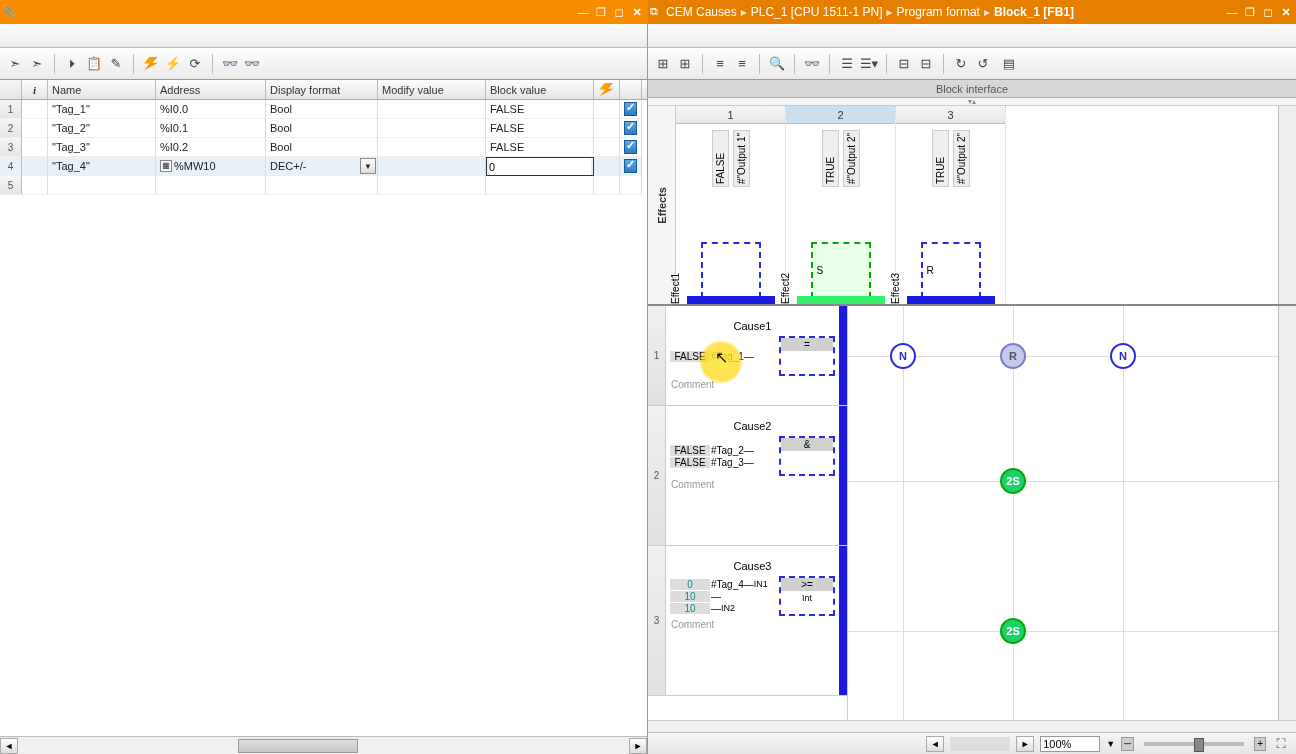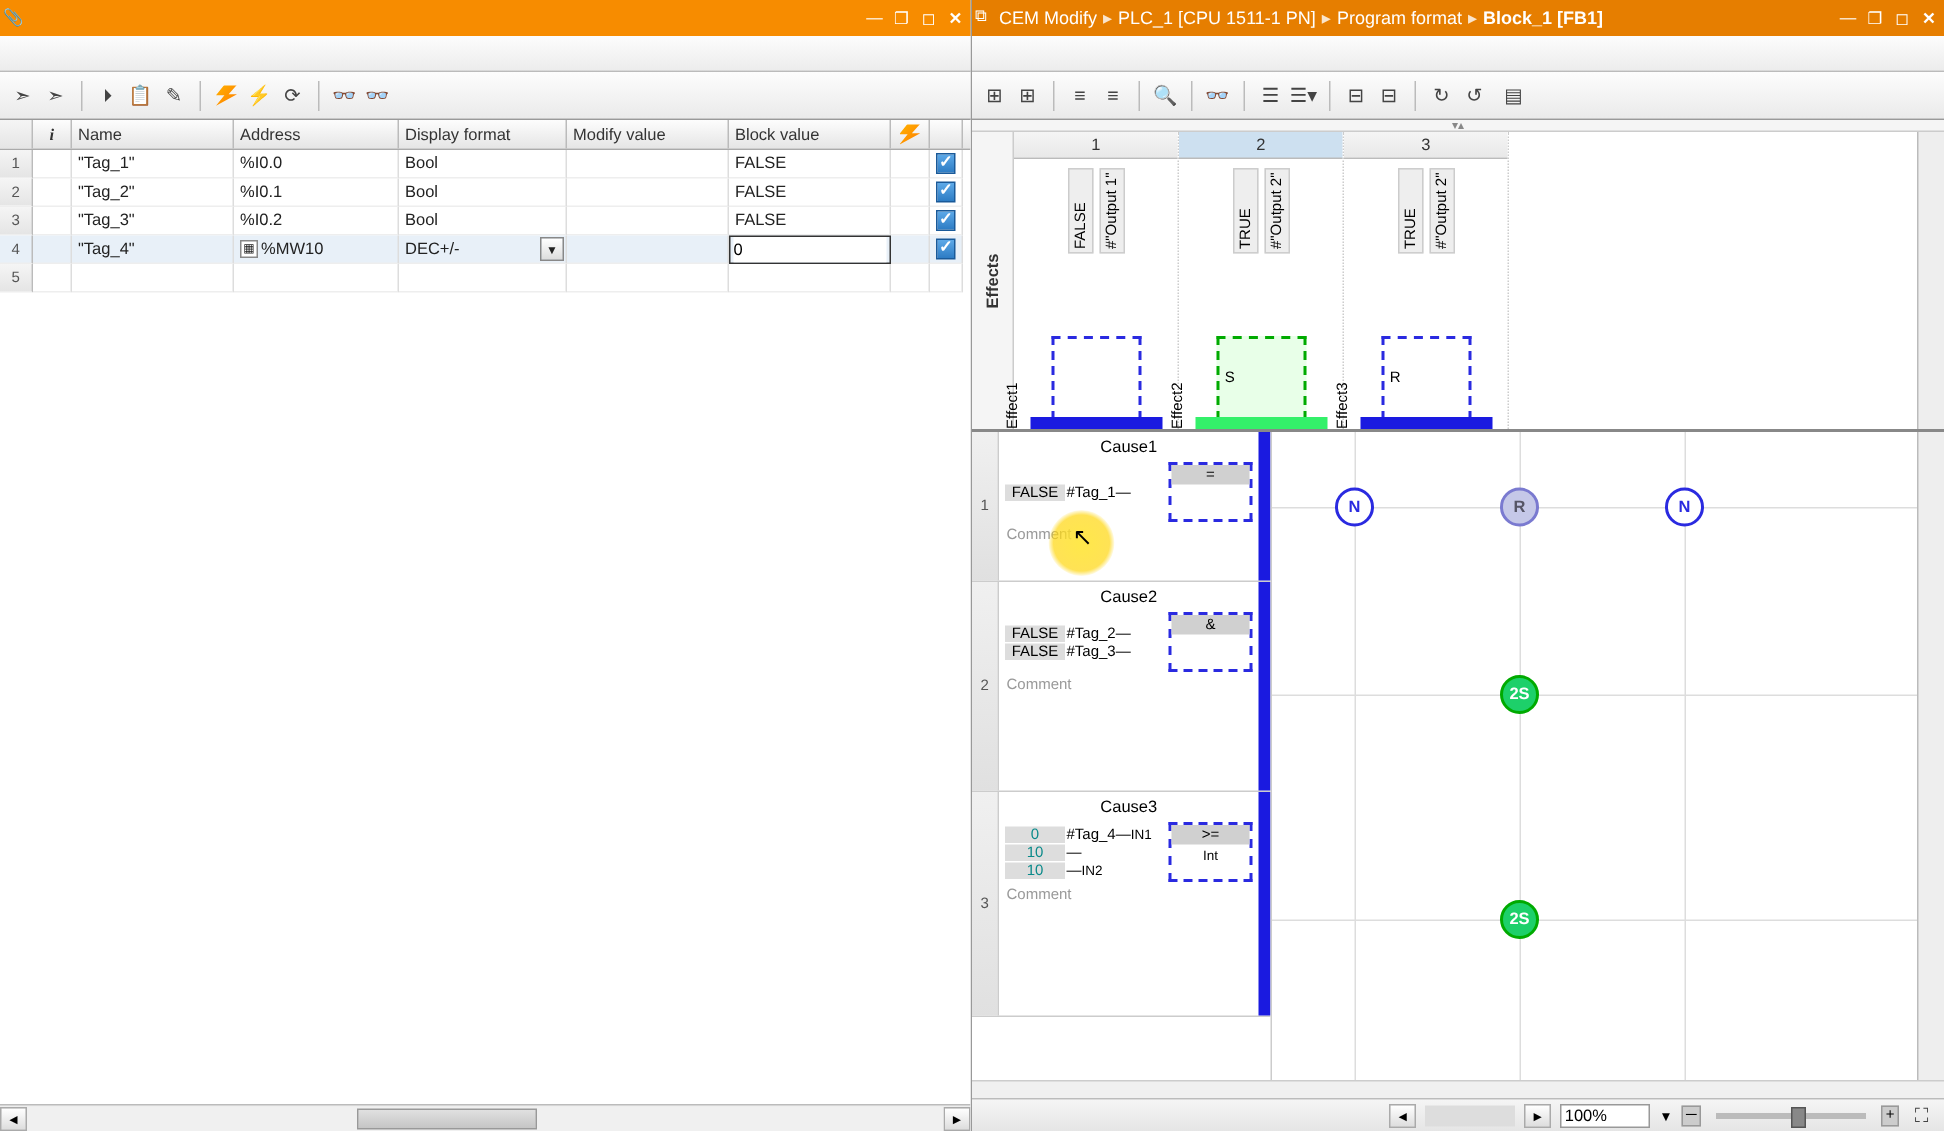--- a/index.html
+++ b/index.html
@@ -70,21 +70,21 @@
   .eff-name{position:absolute;left:-6px;bottom:0;writing-mode:vertical-rl;transform:rotate(180deg);font-size:10px;}
   .eff-state{position:absolute;left:4px;top:50%;transform:translateY(-50%);font-size:10px;}
   .eff-bar{height:8px;width:88px;background:#1a1ae0;position:absolute;bottom:0;}
   .eff-bar.green{background:#34f06a;}
   .eff-add{width:30px;display:flex;align-items:center;justify-content:center;}
   .eff-add span{writing-mode:vertical-rl;transform:rotate(180deg);font-size:10px;color:#999;}
   .cem-body{flex:1;display:flex;overflow:hidden;}
   .cause-list{width:200px;overflow:hidden;border-right:1px solid #ccc;}
   .cause-row{border-bottom:1px solid #ccc;display:flex;}
   .cr-num{width:18px;background:linear-gradient(#f0f0f0,#e0e0e0);border-right:1px solid #ccc;display:flex;align-items:center;justify-content:center;font-size:10px;color:#555;}
-  .cr-body{flex:1;padding:4px;position:relative;}
+  .cr-body{flex:1;padding:4px;position:relative;margin-top:10px;}
   .cr-title{font-size:11px;text-align:center;margin-bottom:4px;}
   .fb-block{border:2px dashed #2a2ae0;min-height:40px;padding:2px;font-size:10px;text-align:center;background:#fff;margin:0 auto;width:56px;}
   .fb-head{background:#d0d0d0;margin:-2px -2px 2px -2px;font-size:10px;padding:1px;}
   .pin{display:flex;align-items:center;font-size:10px;margin:1px 0;}
   .pin .pv{background:#ddd;padding:0 3px;min-width:40px;text-align:center;}
   .pin .pn{margin-left:1px;}
   .pin.teal .pv{color:#0a8a8a;}
   .cr-comment{font-size:10px;color:#999;margin-top:2px;padding:1px;}
   .side-bar{width:8px;background:#1a1ae0;}
   .matrix{flex:1;position:relative;background:#fff;}
@@ -228,21 +228,21 @@
           </div>
         <span class="hs-btn">►</span>
       </div>
     </div>
   </div>
 
   <div class="right-pane">
     <div class="titlebar orange-dark">
       <span class="clip-icon">⧉</span>
       <span>
-        <span>CEM Modify</span><span class="bc-sep">▸</span><span>PLC_1 [CPU 1511-1 PN]</span><span class="bc-sep">▸</span><span>Program format</span><span class="bc-sep">▸</span><b>Block_1 [FB1]</b>
+        <span>CEM Causes</span><span class="bc-sep">▸</span><span>PLC_1 [CPU 1511-1 PN]</span><span class="bc-sep">▸</span><span>Program format</span><span class="bc-sep">▸</span><b>Block_1 [FB1]</b>
       </span>
       <span class="spacer"></span>
       <span class="winbtn">—</span>
       <span class="winbtn">❐</span>
       <span class="winbtn">◻</span>
       <span class="winbtn close">✕</span>
     </div>
     <div class="work-header"></div>
     <div class="toolbar">
       <span class="tb-btn">⊞</span>
@@ -259,20 +259,21 @@
       <span class="tb-btn">☰▾</span>
       <span class="tb-sep"></span>
       <span class="tb-btn">⊟</span>
       <span class="tb-btn">⊟</span>
       <span class="tb-sep"></span>
       <span class="tb-btn">↻</span>
       <span class="tb-btn">↺</span>
       <span class="spacer"></span>
       <span class="tb-btn">▤</span>
     </div>
+    <div class="blk-interface">Block interface</div>
     <div class="arrow-bar">▾▴</div>
 
     <div class="cem-area">
       <div class="cem-top">
         <div class="effects-label">
             <span class="vtext">Effects</span>
           </div>
         <div class="effects-grid" id="effects-grid">
             <div class="eff-col">
               <div class="eff-num">1</div>

